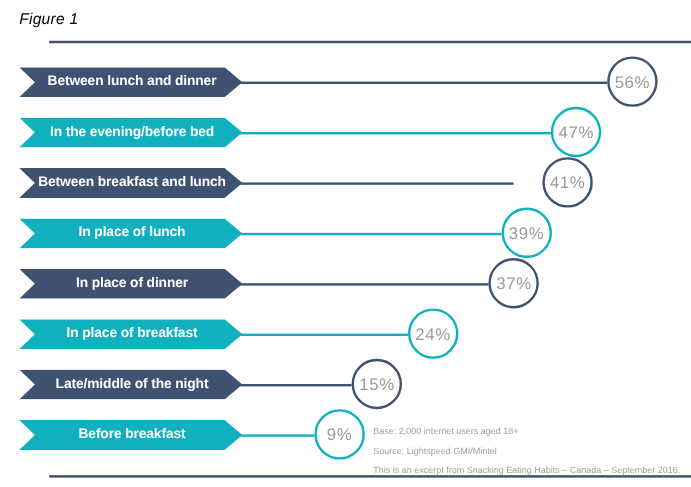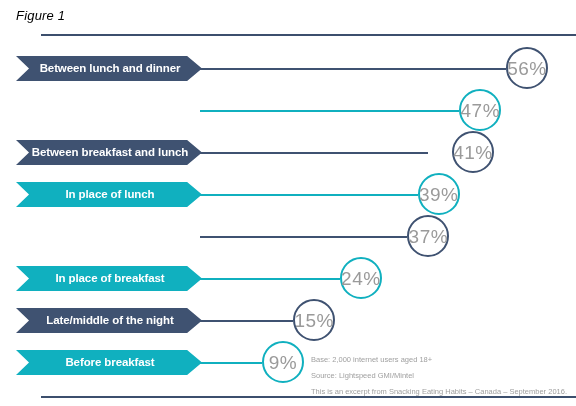--- a/index.html
+++ b/index.html
@@ -95,21 +95,21 @@
     height: 42px;
     margin-top: -21px;
     border-radius: 50%;
     background: #ffffff;
     box-sizing: border-box;
     display: flex;
     align-items: center;
     justify-content: center;
   }
   .bubble-label {
-    font-size: 19px;
+    font-size: 14px;
     color: #9a9a9a;
     letter-spacing: .5px;
     line-height: 1;
   }
 
   
   .notes {
     position: absolute;
     left: 311px;
     top: 352px;
@@ -134,20 +134,23 @@
       <div class="row">
         <div class="band" style="background: rgb(63, 82, 113);">
           <span class="band-label">Between lunch and dinner</span>
         </div>
         <div class="connector" style="width: 306px; border-top: 2px solid rgb(63, 82, 113);"></div>
         <div class="bubble" style="left: 506px; border: 2px solid rgb(63, 82, 113);">
           <span class="bubble-label">56%</span>
         </div>
       </div>
       <div class="row">
+        <div class="band" style="background: rgb(16, 176, 191);">
+          <span class="band-label">In the evening/before bed</span>
+        </div>
         <div class="connector" style="width: 259.277px; border-top: 2px solid rgb(16, 176, 191);"></div>
         <div class="bubble" style="left: 459.277px; border: 2px solid rgb(16, 176, 191);">
           <span class="bubble-label">47%</span>
         </div>
       </div>
       <div class="row">
         <div class="band" style="background: rgb(63, 82, 113);">
           <span class="band-label">Between breakfast and lunch</span>
         </div>
         <div class="connector" style="width: 228.128px; border-top: 2px solid rgb(63, 82, 113);"></div>
@@ -158,20 +161,23 @@
       <div class="row">
         <div class="band" style="background: rgb(16, 176, 191);">
           <span class="band-label">In place of lunch</span>
         </div>
         <div class="connector" style="width: 217.745px; border-top: 2px solid rgb(16, 176, 191);"></div>
         <div class="bubble" style="left: 417.745px; border: 2px solid rgb(16, 176, 191);">
           <span class="bubble-label">39%</span>
         </div>
       </div>
       <div class="row">
+        <div class="band" style="background: rgb(63, 82, 113);">
+          <span class="band-label">In place of dinner</span>
+        </div>
         <div class="connector" style="width: 207.362px; border-top: 2px solid rgb(63, 82, 113);"></div>
         <div class="bubble" style="left: 407.362px; border: 2px solid rgb(63, 82, 113);">
           <span class="bubble-label">37%</span>
         </div>
       </div>
       <div class="row">
         <div class="band" style="background: rgb(16, 176, 191);">
           <span class="band-label">In place of breakfast</span>
         </div>
         <div class="connector" style="width: 139.872px; border-top: 2px solid rgb(16, 176, 191);"></div>

